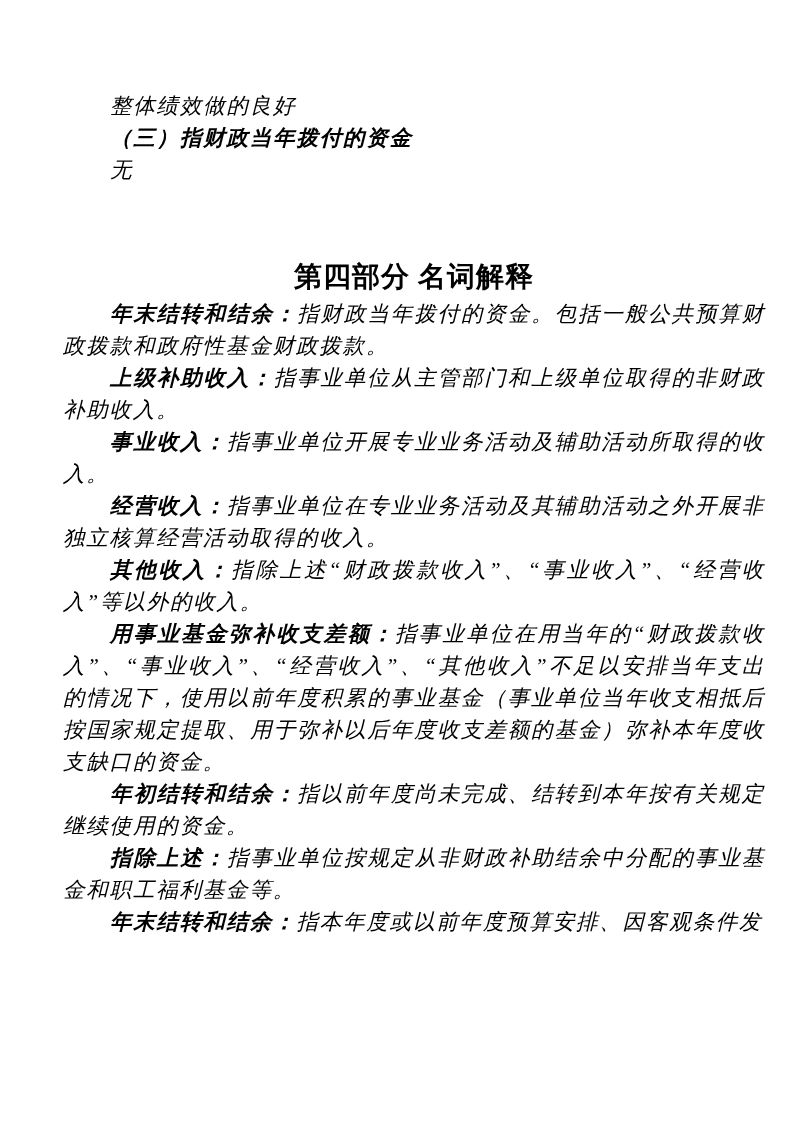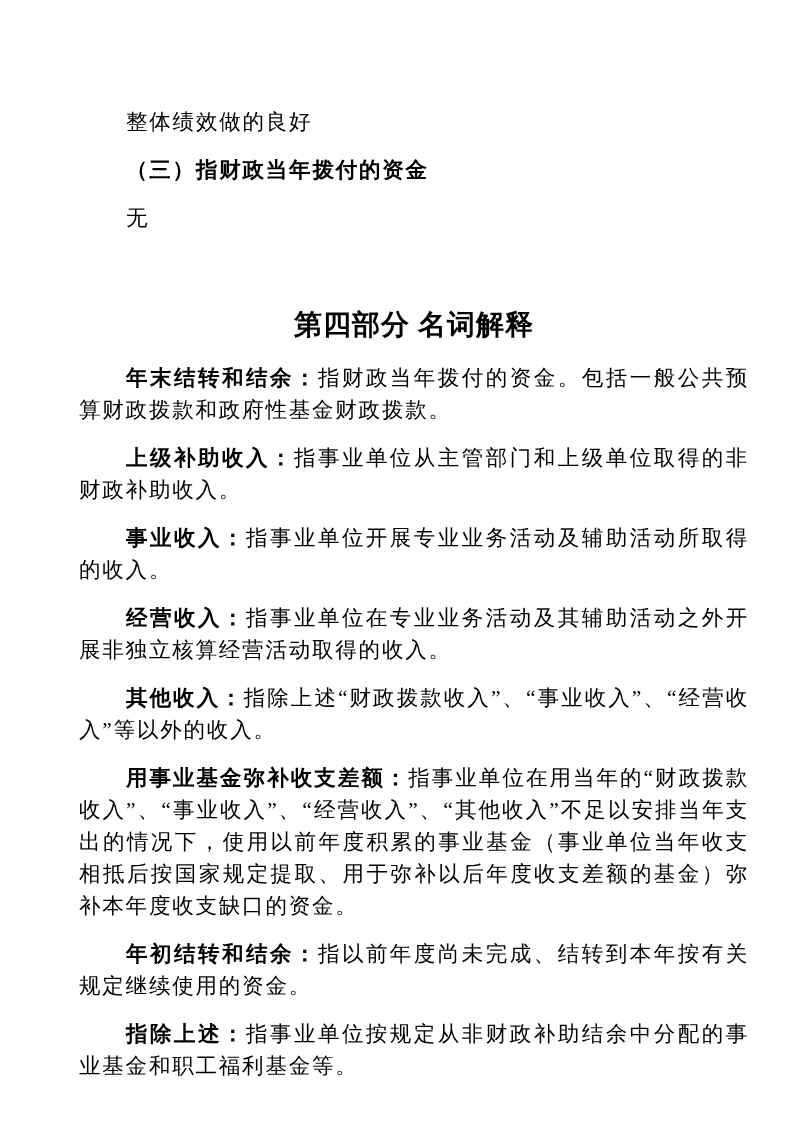--- a/index.html
+++ b/index.html
@@ -16,35 +16,36 @@
     font-family: "Liberation Serif", "DejaVu Serif", serif;
     color: #000000;
   }
   .content {
     position: absolute;
     left: 63px;
     top: 90px;
     width: 702px;
   }
   .para {
-    margin: 16px;
+    margin: 0;
     font-size: 21.5px;
     line-height: 32px;
     letter-spacing: 1.8px;
     text-align: justify;
     text-indent: 47px;
+    font-style: italic;
   }
   .para.bold {
     font-weight: bold;
   }
   .term {
     font-weight: bold;
   }
   .section-title {
-    margin: 70px 0 16px 0;
+    margin: 70px 0 0 0;
     font-size: 28px;
     line-height: 42px;
     font-weight: bold;
     text-align: center;
     text-indent: 0;
     letter-spacing: 1px;
   }
 </style>
 </head>
 <body>
@@ -68,15 +69,16 @@
 
 
     <p class="para"><span class="term">其他收入：</span><span>指除上述“财政拨款收入”、“事业收入”、“经营收入”等以外的收入。</span></p>
 
     <p class="para"><span class="term">用事业基金弥补收支差额：</span><span>指事业单位在用当年的“财政拨款收入”、“事业收入”、“经营收入”、“其他收入”不足以安排当年支出的情况下，使用以前年度积累的事业基金（事业单位当年收支相抵后按国家规定提取、用于弥补以后年度收支差额的基金）弥补本年度收支缺口的资金。</span></p>
 
     <p class="para"><span class="term">年初结转和结余：</span><span>指以前年度尚未完成、结转到本年按有关规定继续使用的资金。</span></p>
 
     <p class="para"><span class="term">指除上述：</span><span>指事业单位按规定从非财政补助结余中分配的事业基金和职工福利基金等。</span></p>
 
+    <p class="para"><span class="term">年末结转和结余：</span><span>指本年度或以前年度预算安排、因客观条件发</span></p>
 
   </div>
 </div>
 
 </body></html>

